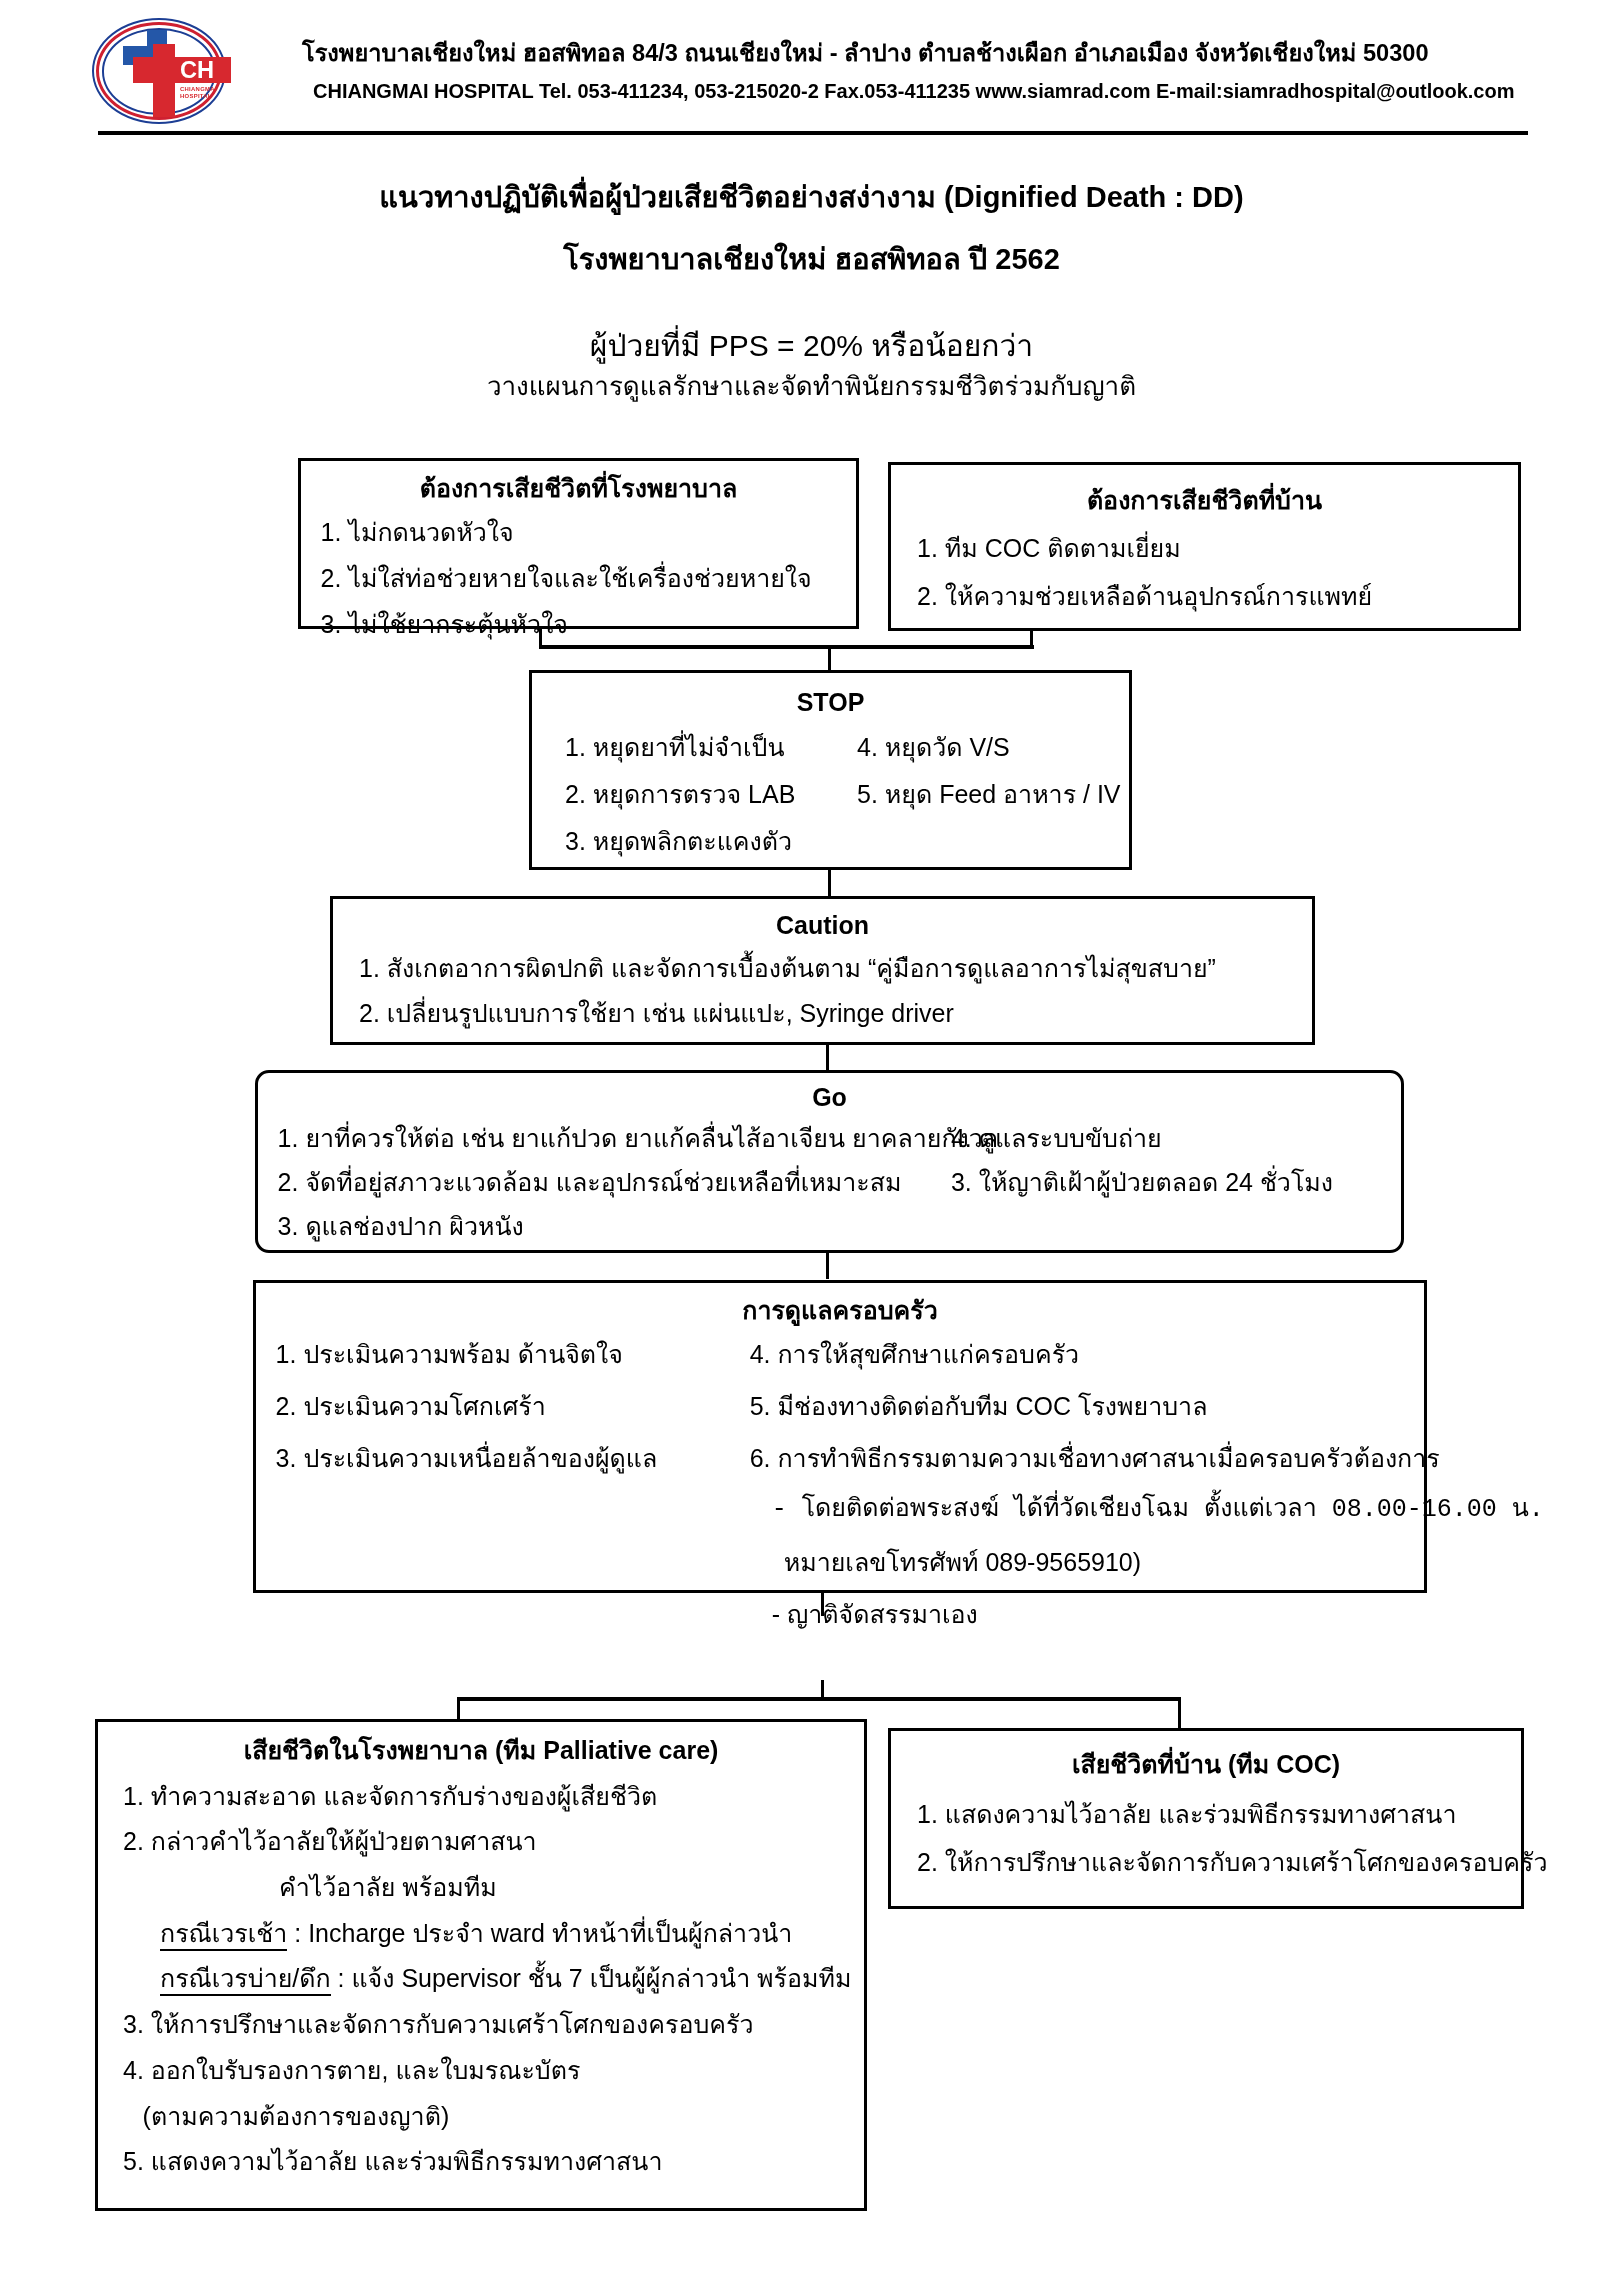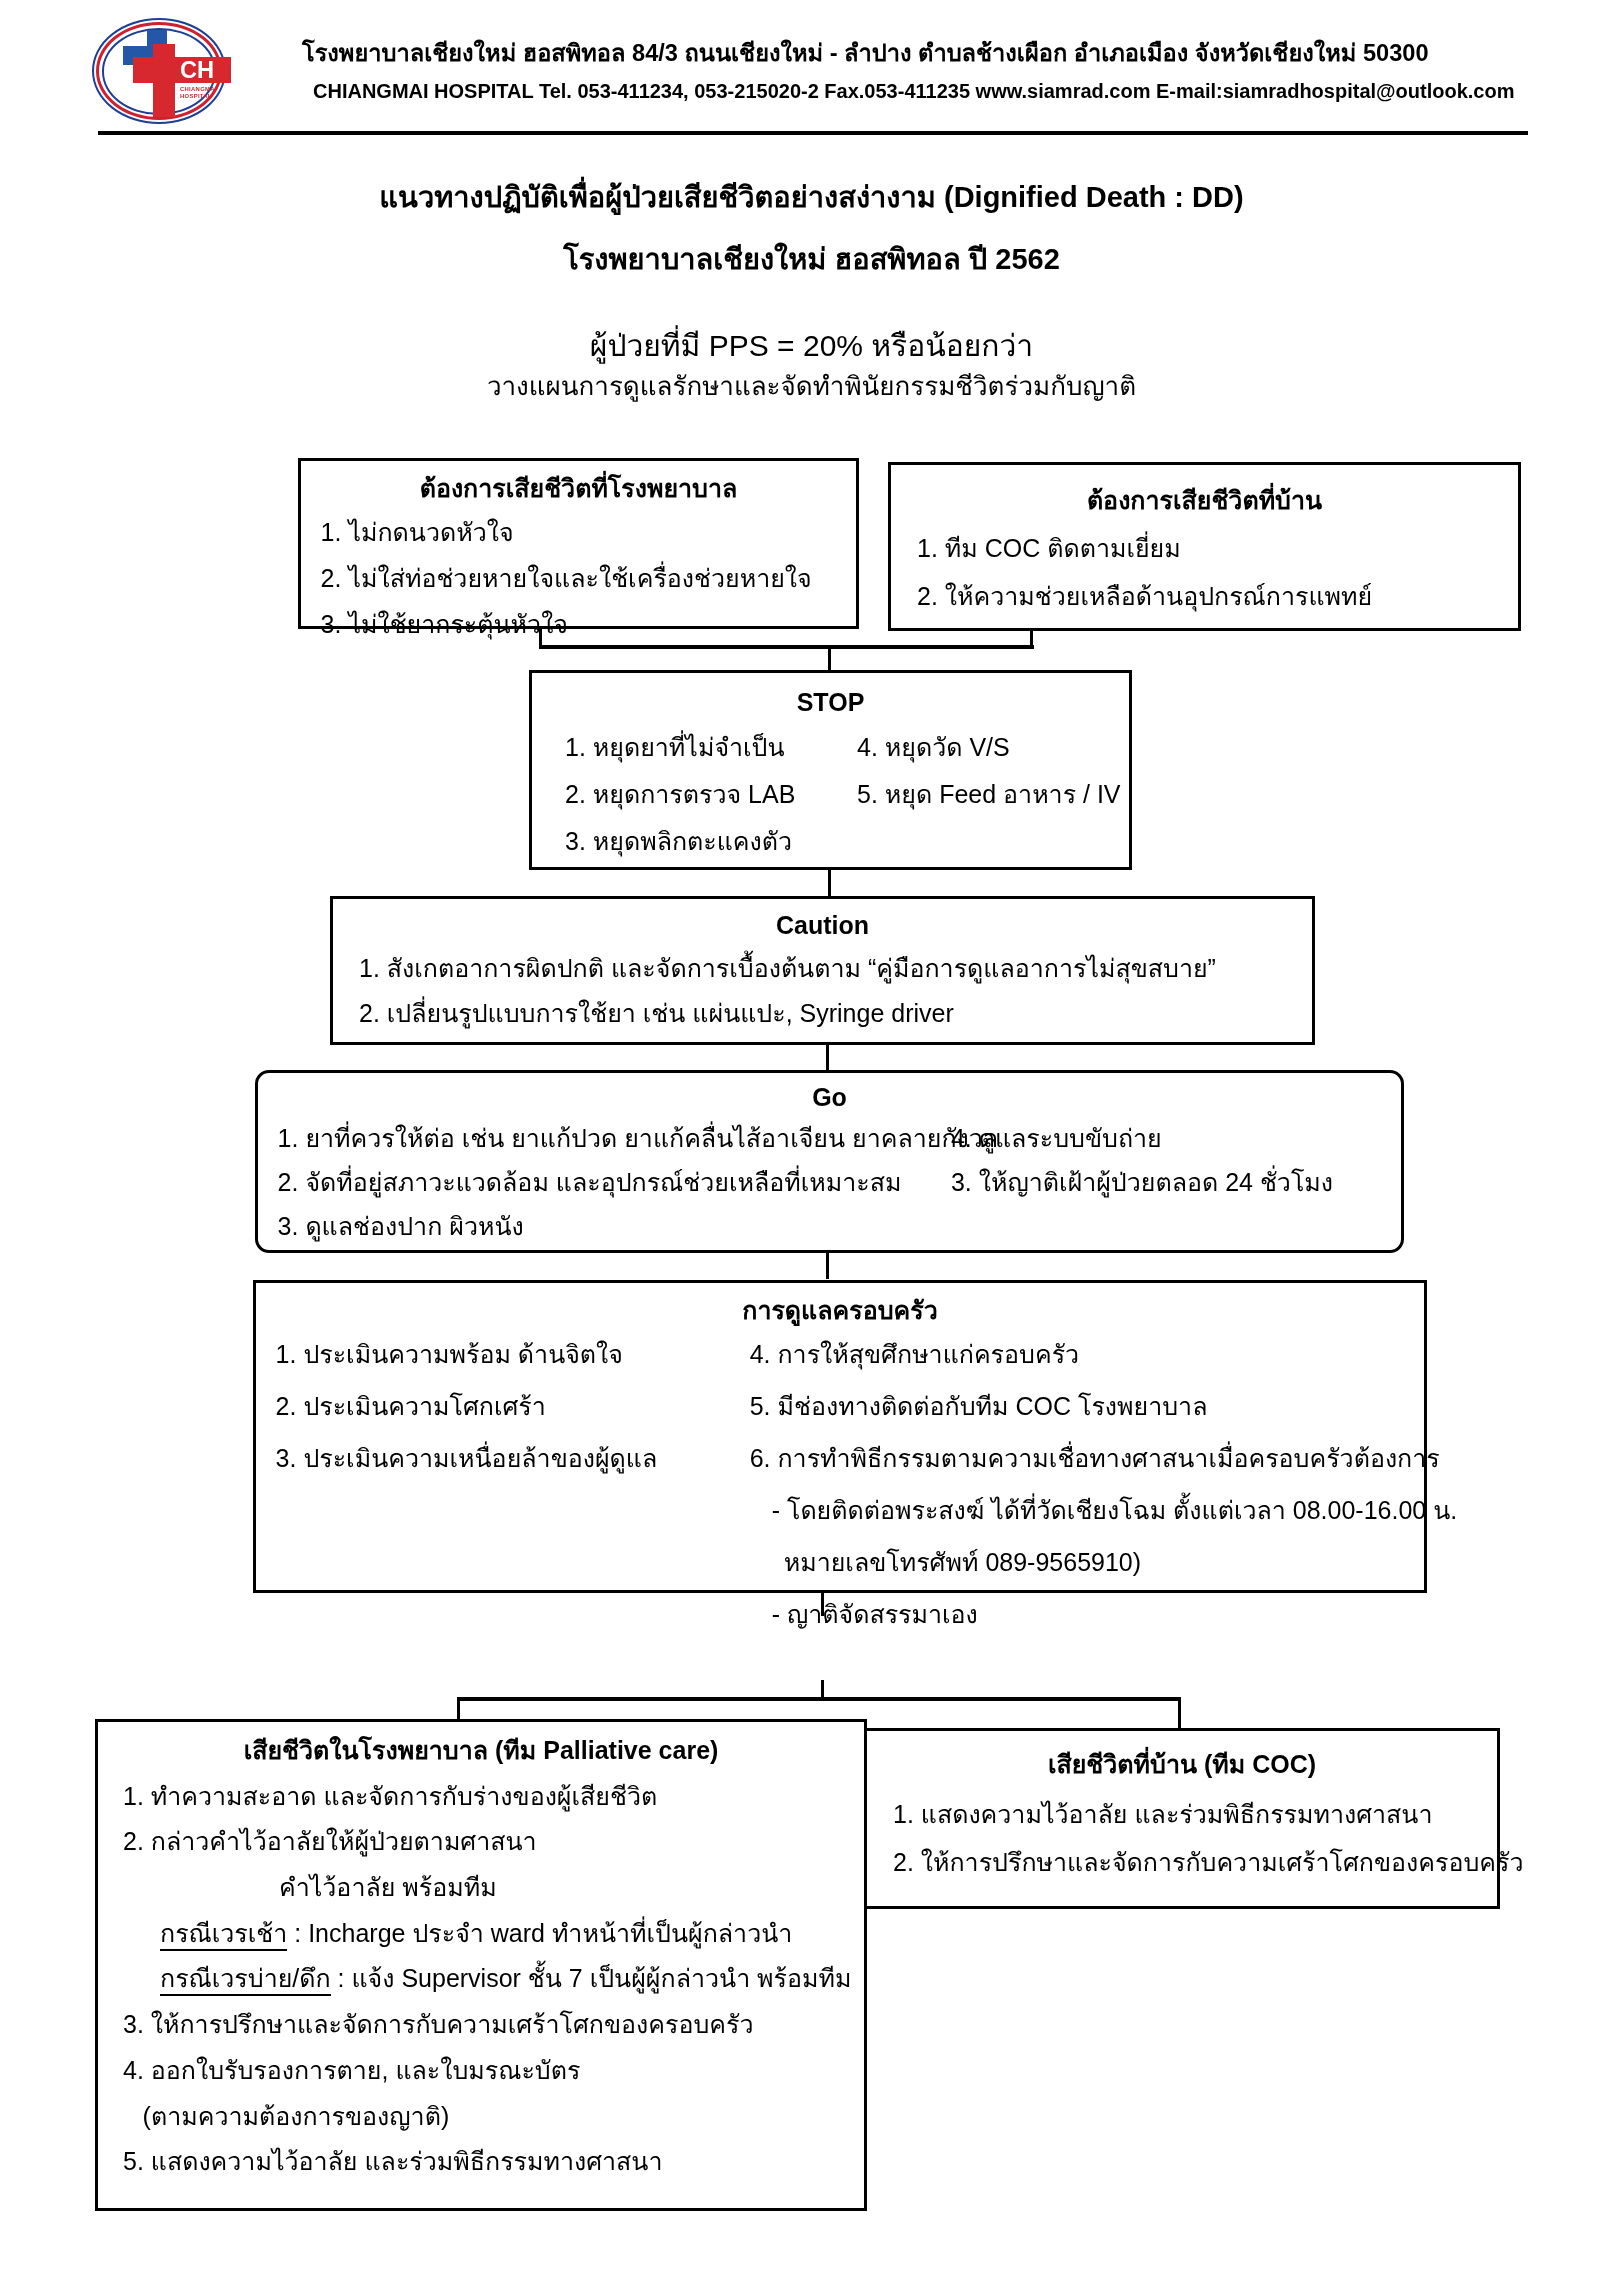--- a/index.html
+++ b/index.html
@@ -126,21 +126,21 @@
     <div class="cols" style="margin-top:14.4px;">
       <div style="width:42%;">
         <div class="it">1. ประเมินความพร้อม ด้านจิตใจ</div>
         <div class="it" style="margin-top:22px;">2. ประเมินความโศกเศร้า</div>
         <div class="it" style="margin-top:22px;">3. ประเมินความเหนื่อยล้าของผู้ดูแล</div>
       </div>
       <div style="width:58%;">
         <div class="it">4. การให้สุขศึกษาแก่ครอบครัว</div>
         <div class="it" style="margin-top:22px;">5. มีช่องทางติดต่อกับทีม COC โรงพยาบาล</div>
         <div class="it" style="margin-top:22px;">6. การทำพิธีกรรมตามความเชื่อทางศาสนาเมื่อครอบครัวต้องการ</div>
-        <div class="it" style="margin-top:22px;padding-left:22px;">- โดยติดต่อพระสงฆ์ ได้ที่วัดเชียงโฉม ตั้งแต่เวลา 08.00-16.00 น.</div>
+        <div class="it" style="margin-top:22px;padding-left:22px;font-family:Liberation Mono, monospace;">- โดยติดต่อพระสงฆ์ ได้ที่วัดเชียงโฉม ตั้งแต่เวลา 08.00-16.00 น.</div>
         <div class="it" style="margin-top:22px;padding-left:34px;">หมายเลขโทรศัพท์ 089-9565910)</div>
         <div class="it" style="margin-top:22px;padding-left:22px;">- ญาติจัดสรรมาเอง</div>
       </div>
     </div>
   </div>
 
   <div class="vline" style="left:821px;top:1592px;height:23.6px;"></div>
 
 
   <div class="vline" style="left:821px;top:1680px;height:17px;"></div>
@@ -158,20 +158,20 @@
     </div>
     <div class="it" style="margin-top:15.7px;padding-left:37px;">
       <span class="ul">กรณีเวรบ่าย/ดึก</span><span> : แจ้ง Supervisor ชั้น 7 เป็นผู้ผู้กล่าวนำ พร้อมทีม</span>
     </div>
     <div class="it" style="margin-top:15.7px;">3. ให้การปรึกษาและจัดการกับความเศร้าโศกของครอบครัว</div>
     <div class="it" style="margin-top:15.7px;">4. ออกใบรับรองการตาย, และใบมรณะบัตร</div>
     <div class="it" style="margin-top:15.7px;padding-left:19.6px;">(ตามความต้องการของญาติ)</div>
     <div class="it" style="margin-top:15.7px;">5. แสดงความไว้อาลัย และร่วมพิธีกรรมทางศาสนา</div>
   </div>
 
-  <div class="fbox" style="left:864px;top:1728px;width:636px;height:181px;padding:18.3px 26px;">
+  <div class="fbox" style="left:888px;top:1728px;width:636px;height:181px;padding:18.3px 26px;">
     <div class="bt">เสียชีวิตที่บ้าน (ทีม COC)</div>
     <div class="it" style="margin-top:19.6px;">1. แสดงความไว้อาลัย และร่วมพิธีกรรมทางศาสนา</div>
     <div class="it" style="margin-top:18.3px;">2. ให้การปรึกษาและจัดการกับความเศร้าโศกของครอบครัว</div>
   </div>
 
 </div>
 
 
 </body></html>

